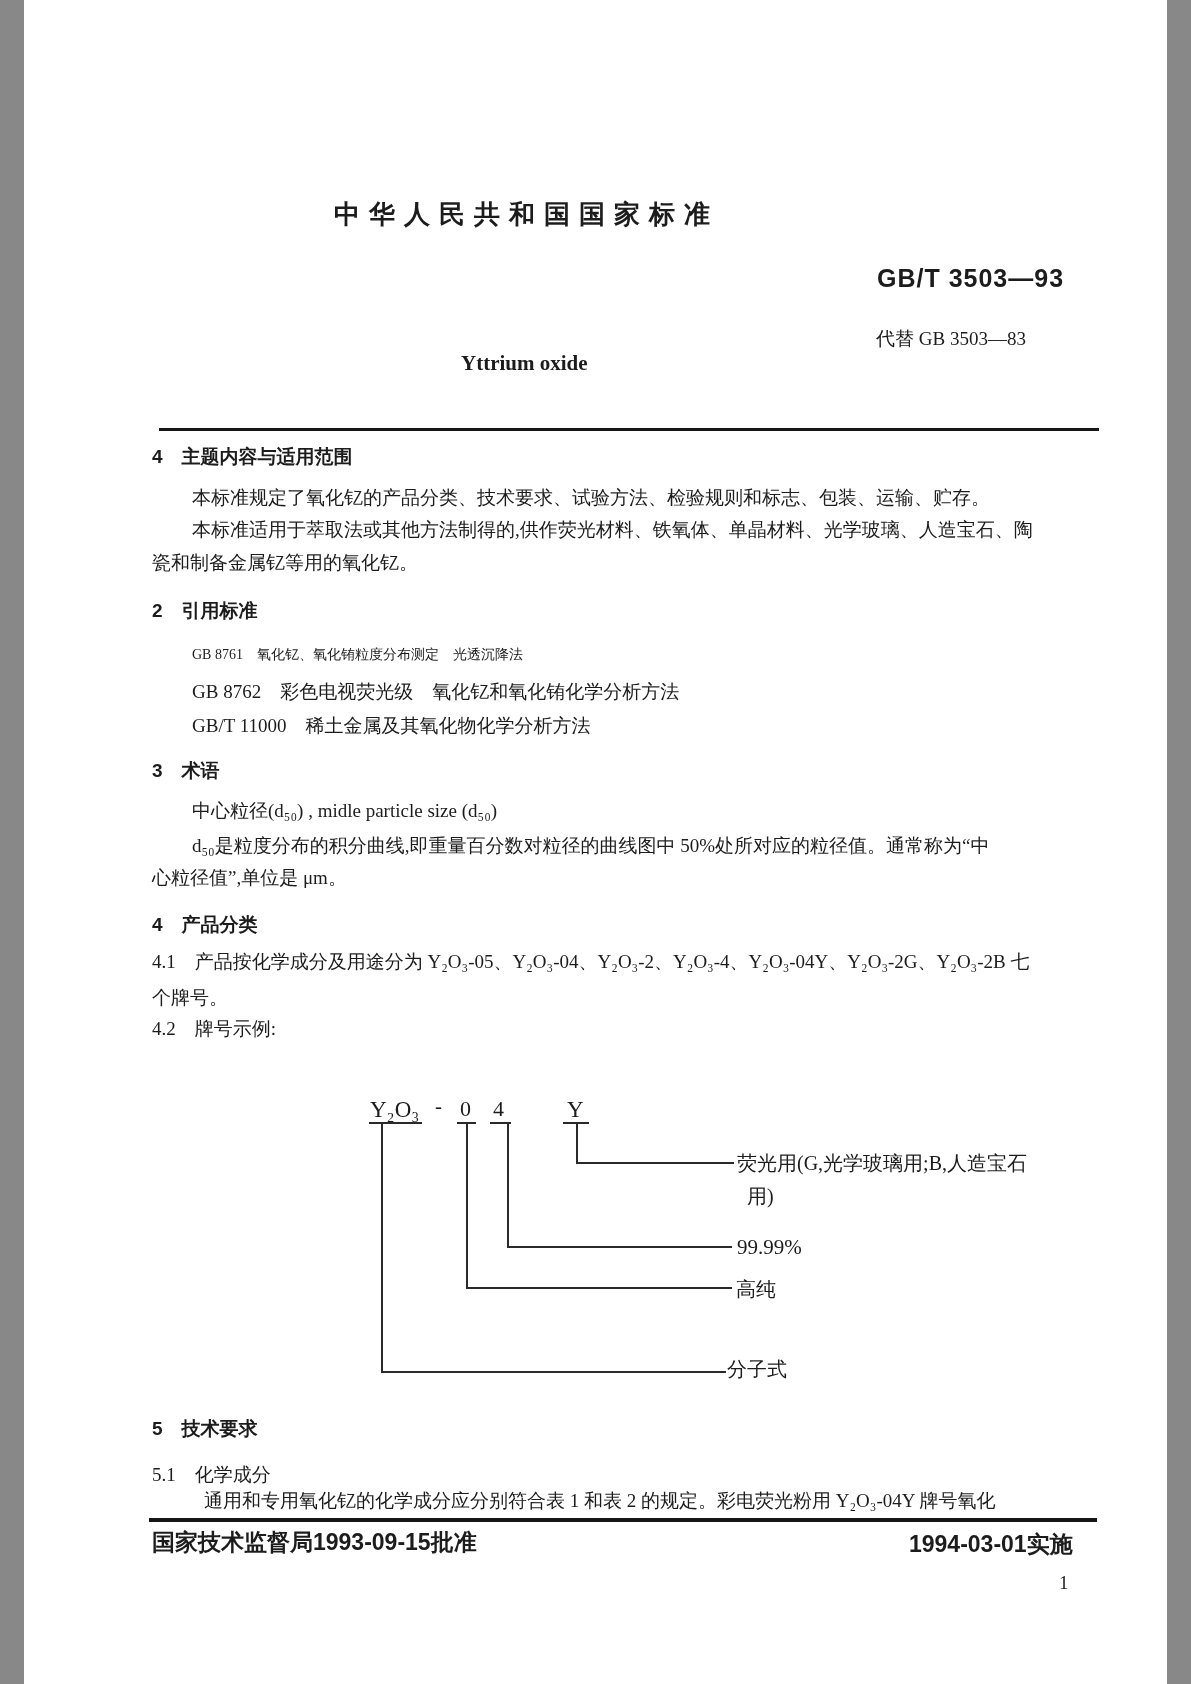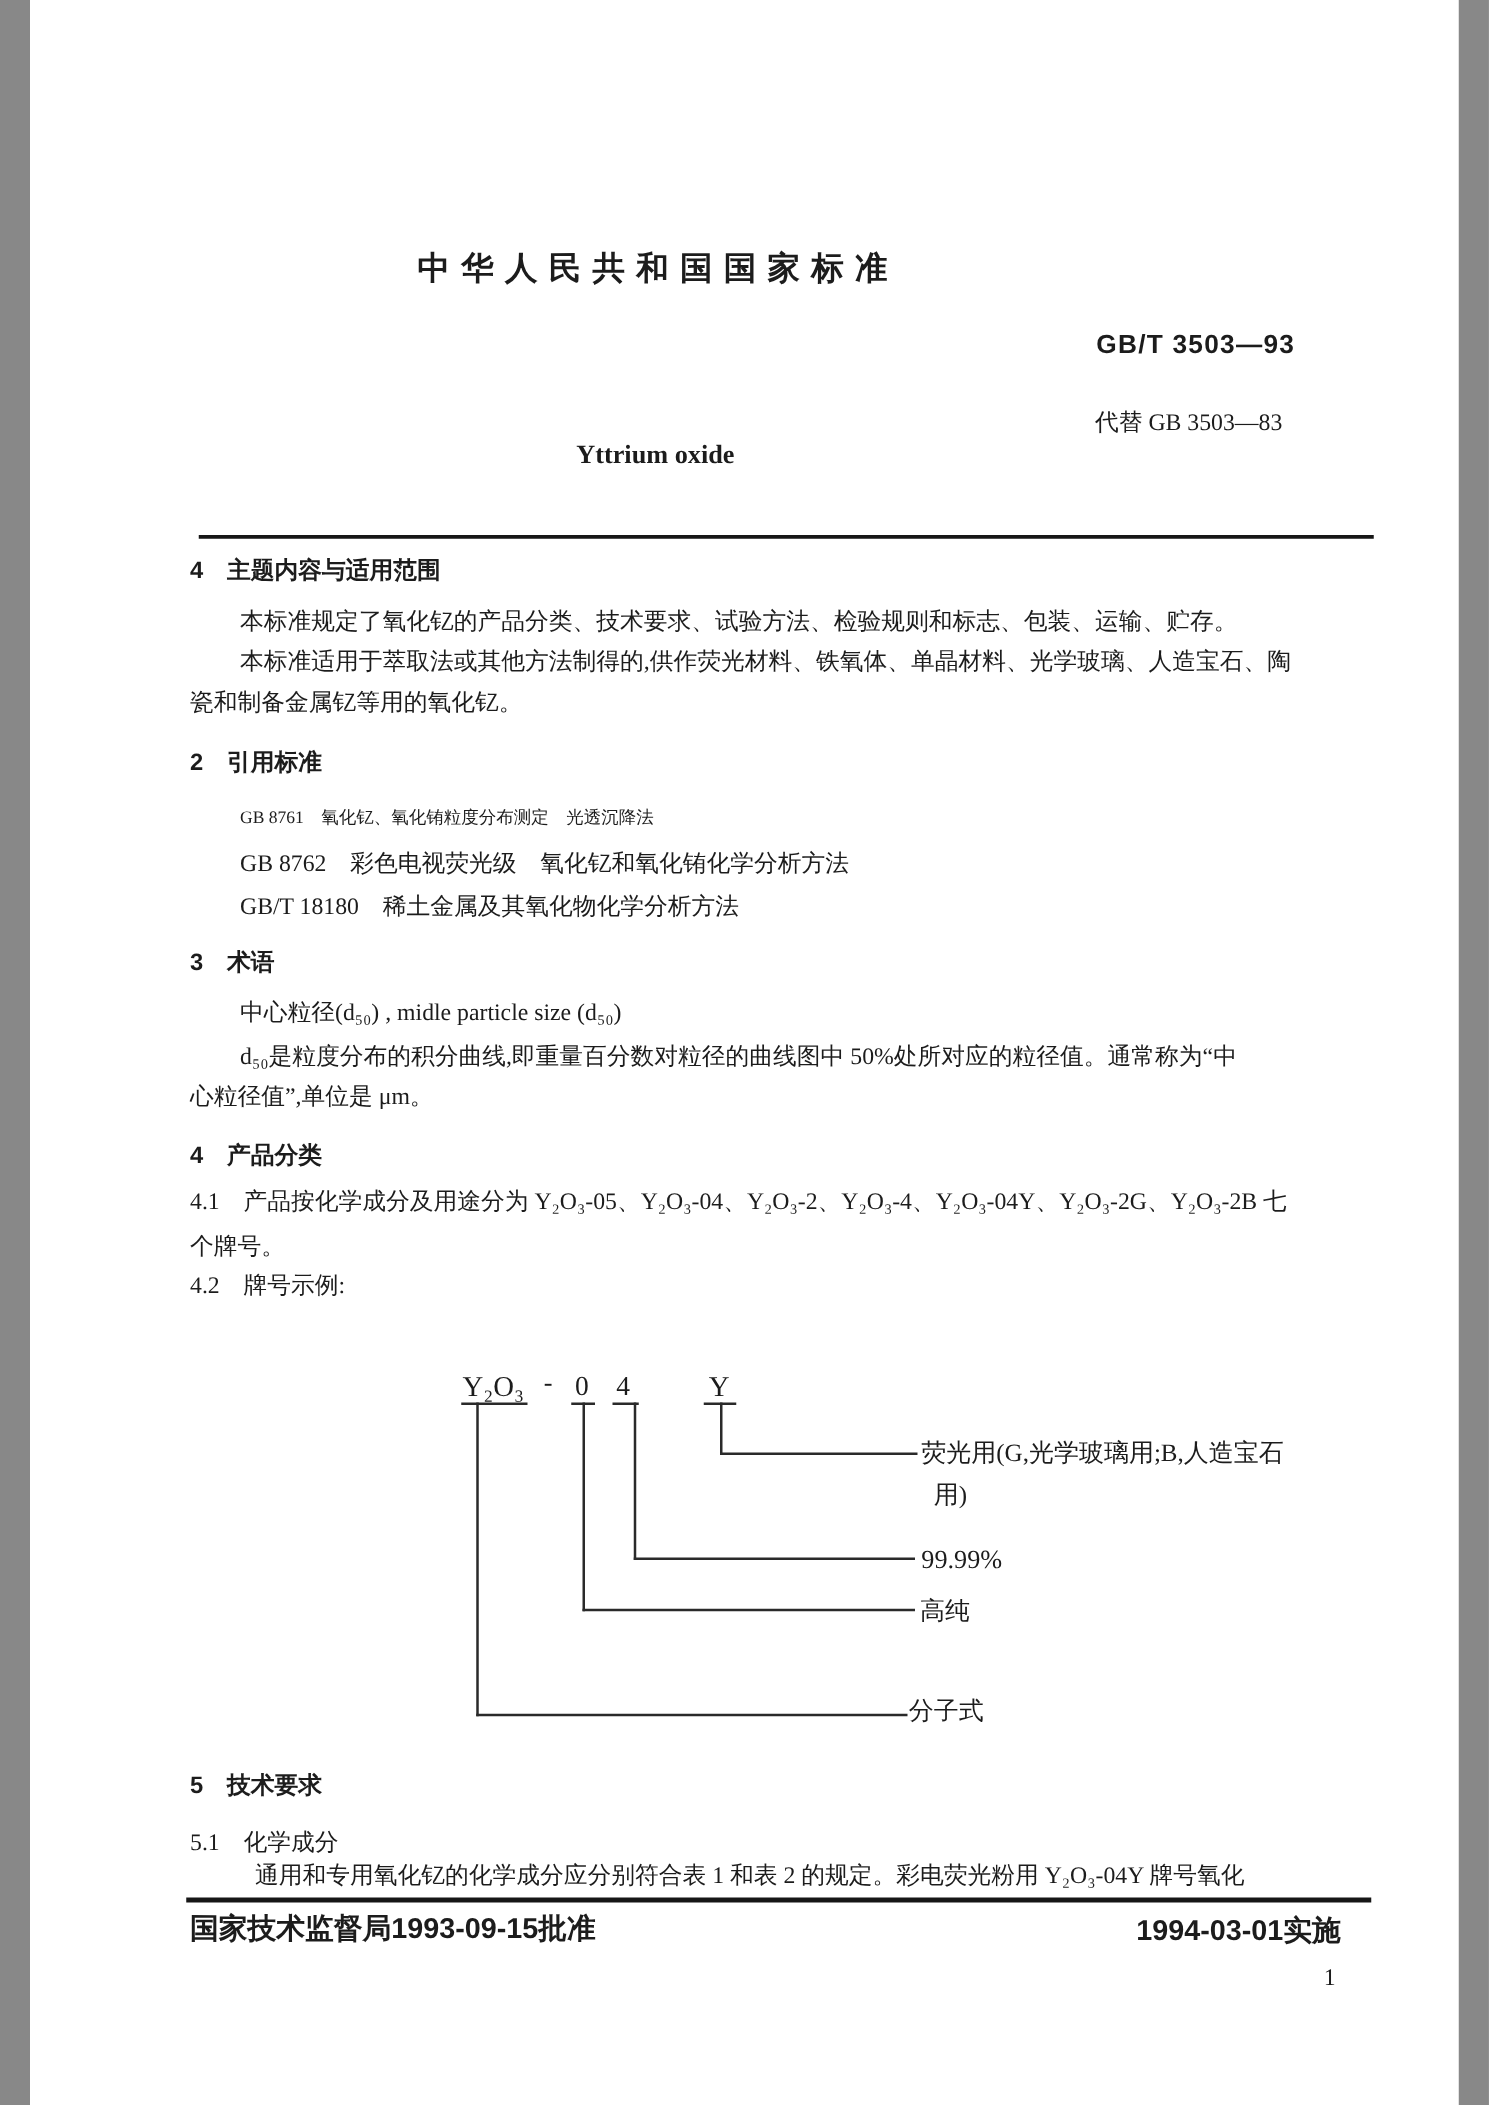--- a/index.html
+++ b/index.html
@@ -20,38 +20,38 @@
   .hline{position:absolute;height:2px;background:#2a2a2a;}
   .uline{position:absolute;height:2px;background:#2a2a2a;}
 </style>
 </head>
 <body>
 
 <div class="page">
 
   <div class="abs hei" style="left:310px;top:199px;font-size:26px;letter-spacing:9px;">中华人民共和国国家标准</div>
 
-  <div class="abs hei" style="left:853px;top:263px;font-size:21px;letter-spacing:1px;">GB/T 3503—93</div>
+  <div class="abs hei" style="left:853px;top:263px;font-size:25px;letter-spacing:1px;">GB/T 3503—93</div>
 
 
   <div class="abs song" style="left:852px;top:328px;font-size:19px;">代替 GB 3503—83</div>
 
   <div class="abs hei" style="left:437px;top:351px;font-size:21px;font-family:'Liberation Serif','DejaVu Serif',serif;font-weight:bold;">Yttrium oxide</div>
 
   <div class="rule" style="left:135px;top:428px;width:940px;height:3px;"></div>
 
   <div class="abs hei" style="left:128px;top:446px;font-size:19px;">4　主题内容与适用范围</div>
   <div class="abs song" style="left:168px;top:487px;font-size:19px;">本标准规定了氧化钇的产品分类、技术要求、试验方法、检验规则和标志、包装、运输、贮存。</div>
   <div class="abs song" style="left:168px;top:519px;font-size:19px;">本标准适用于萃取法或其他方法制得的,供作荧光材料、铁氧体、单晶材料、光学玻璃、人造宝石、陶</div>
   <div class="abs song" style="left:128px;top:552px;font-size:19px;">瓷和制备金属钇等用的氧化钇。</div>
 
   <div class="abs hei" style="left:128px;top:600px;font-size:19px;">2　引用标准</div>
   <div class="abs song" style="left:168px;top:647px;font-size:14px;">GB 8761　氧化钇、氧化铕粒度分布测定　光透沉降法</div>
   <div class="abs song" style="left:168px;top:681px;font-size:19px;">GB 8762　彩色电视荧光级　氧化钇和氧化铕化学分析方法</div>
-  <div class="abs song" style="left:168px;top:715px;font-size:19px;">GB/T 18180　稀土金属及其氧化物化学分析方法</div>
+  <div class="abs song" style="left:168px;top:715px;font-size:19px;">GB/T 11000　稀土金属及其氧化物化学分析方法</div>
 
   <div class="abs hei" style="left:128px;top:760px;font-size:19px;">3　术语</div>
   <div class="abs song" style="left:168px;top:800px;font-size:19px;">中心粒径(d₅₀) , midle particle size (d₅₀)</div>
   <div class="abs song" style="left:168px;top:835px;font-size:19px;">d₅₀是粒度分布的积分曲线,即重量百分数对粒径的曲线图中 50%处所对应的粒径值。通常称为“中</div>
   <div class="abs song" style="left:128px;top:867px;font-size:19px;">心粒径值”,单位是 μm。</div>
 
   <div class="abs hei" style="left:128px;top:914px;font-size:19px;">4　产品分类</div>
   <div class="abs song" style="left:128px;top:951px;font-size:19px;">4.1　产品按化学成分及用途分为 Y₂O₃-05、Y₂O₃-04、Y₂O₃-2、Y₂O₃-4、Y₂O₃-04Y、Y₂O₃-2G、Y₂O₃-2B 七</div>
   <div class="abs song" style="left:128px;top:987px;font-size:19px;">个牌号。</div>
   <div class="abs song" style="left:128px;top:1018px;font-size:19px;">4.2　牌号示例:</div>

